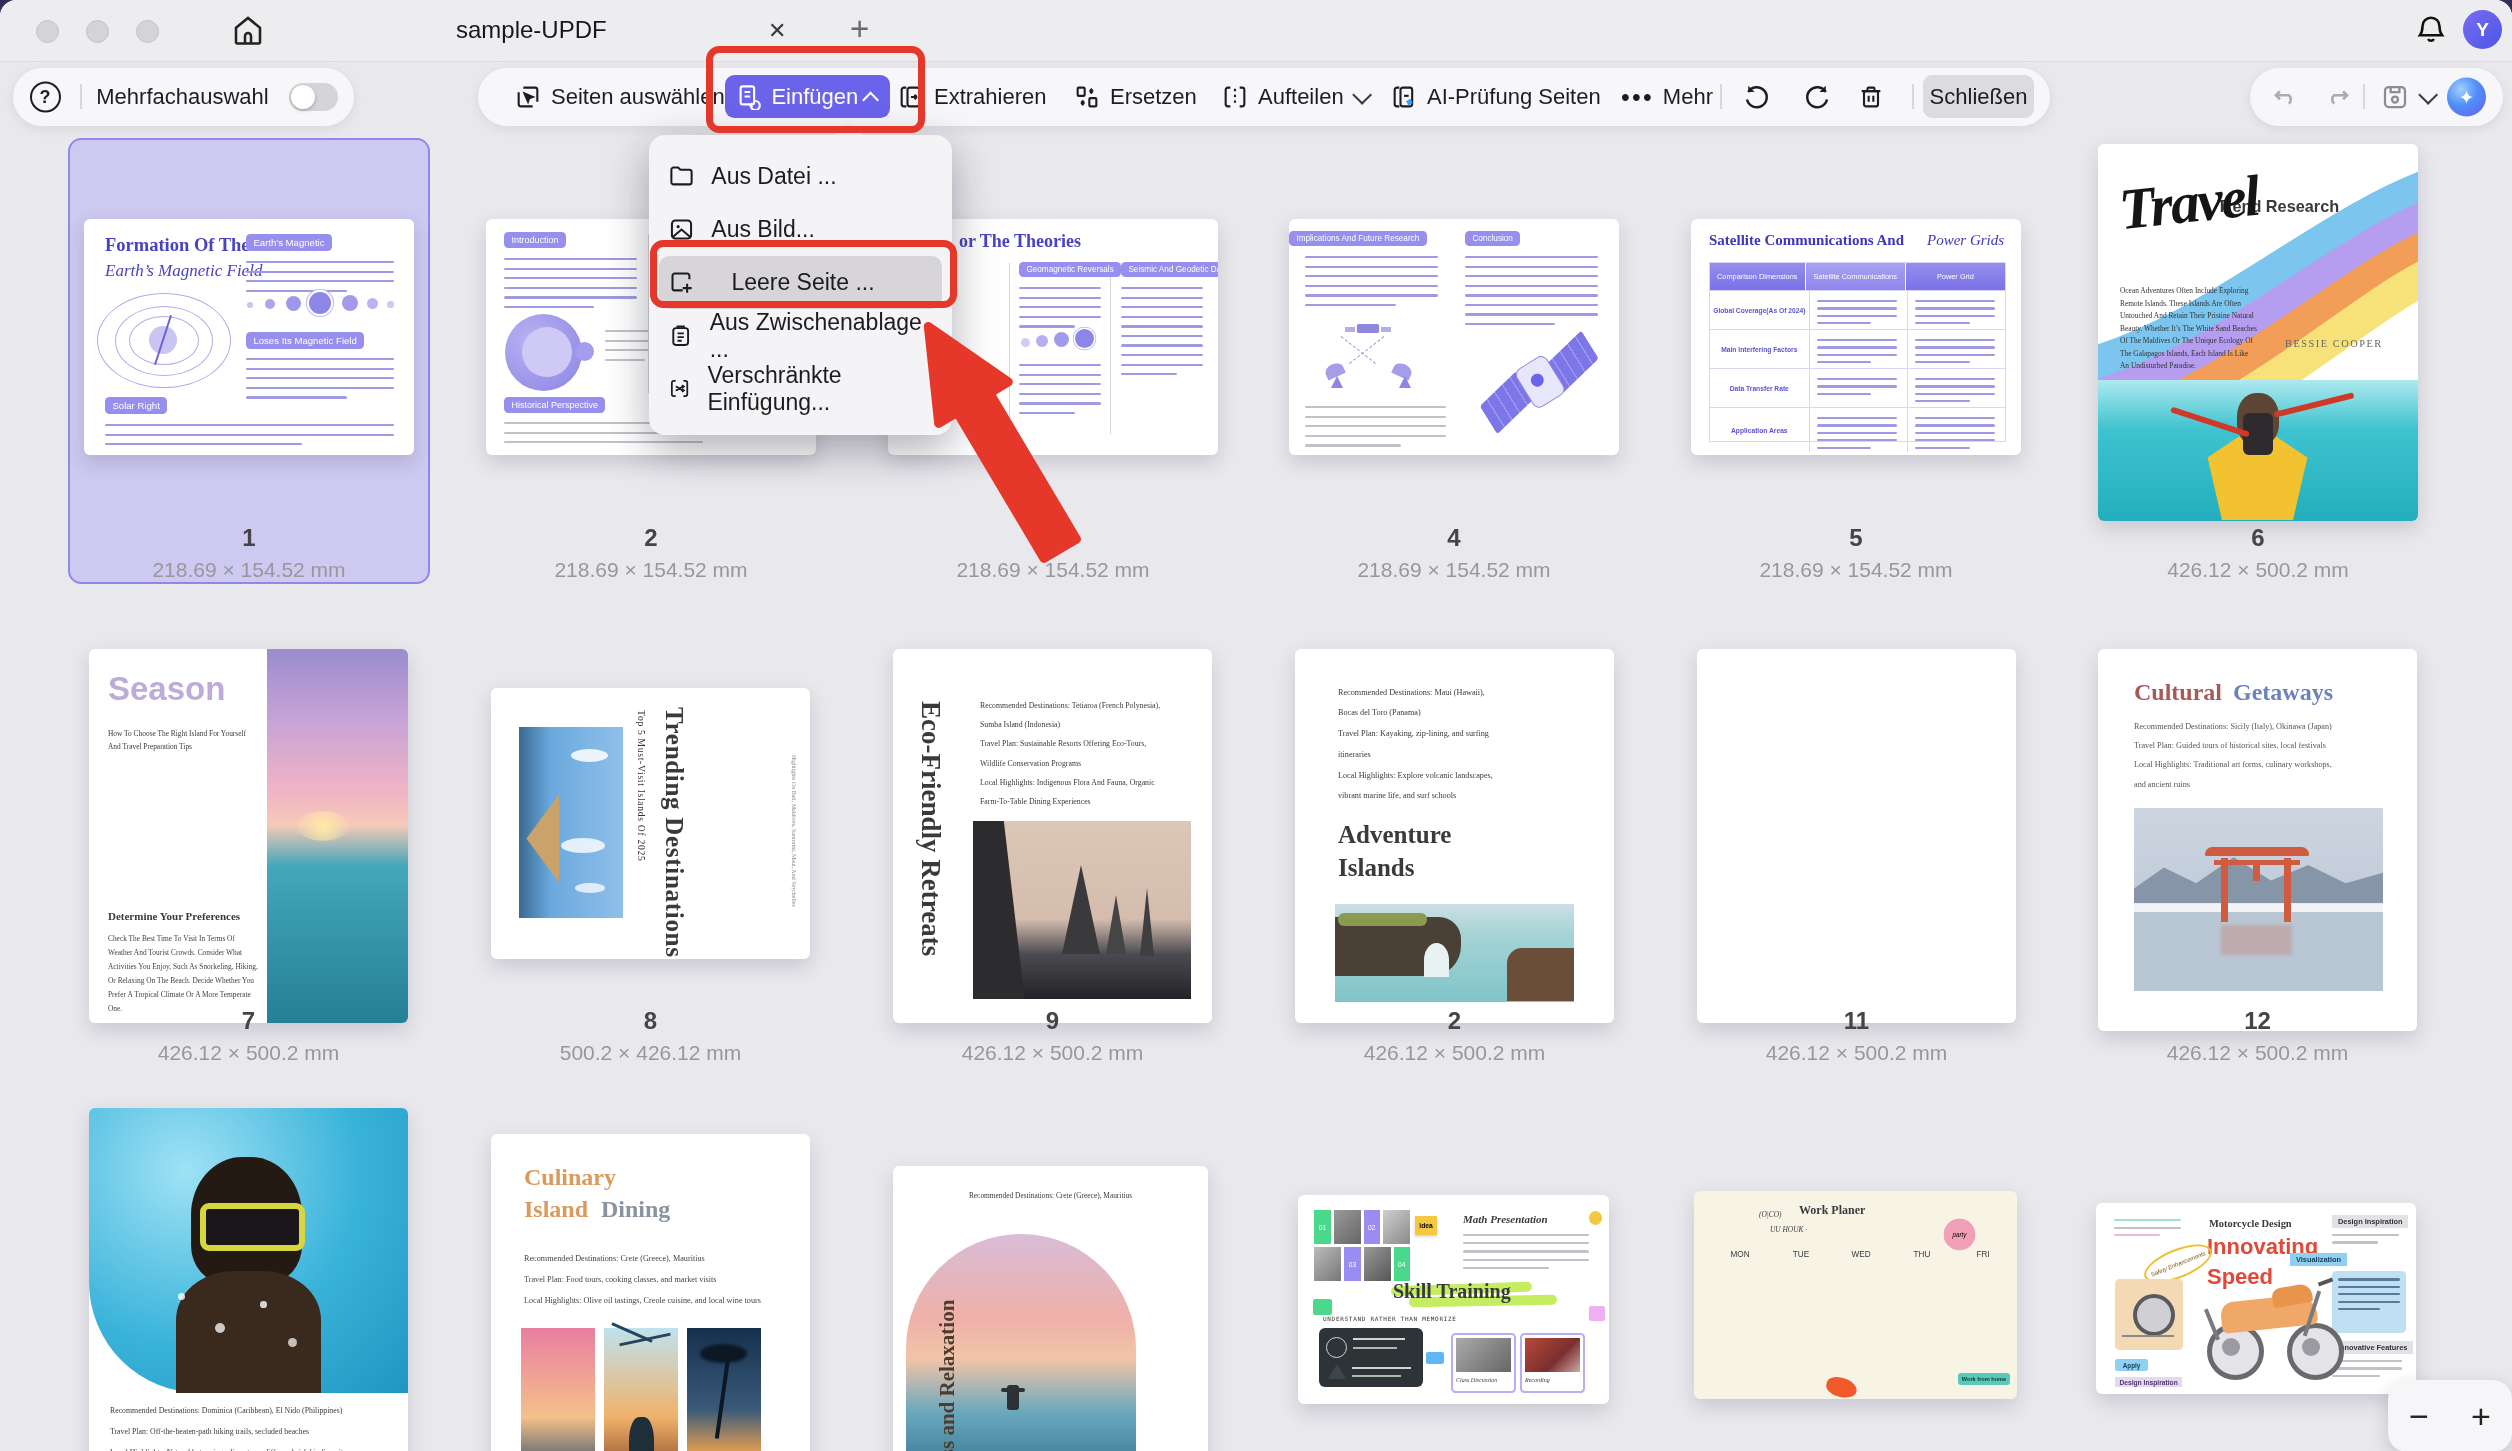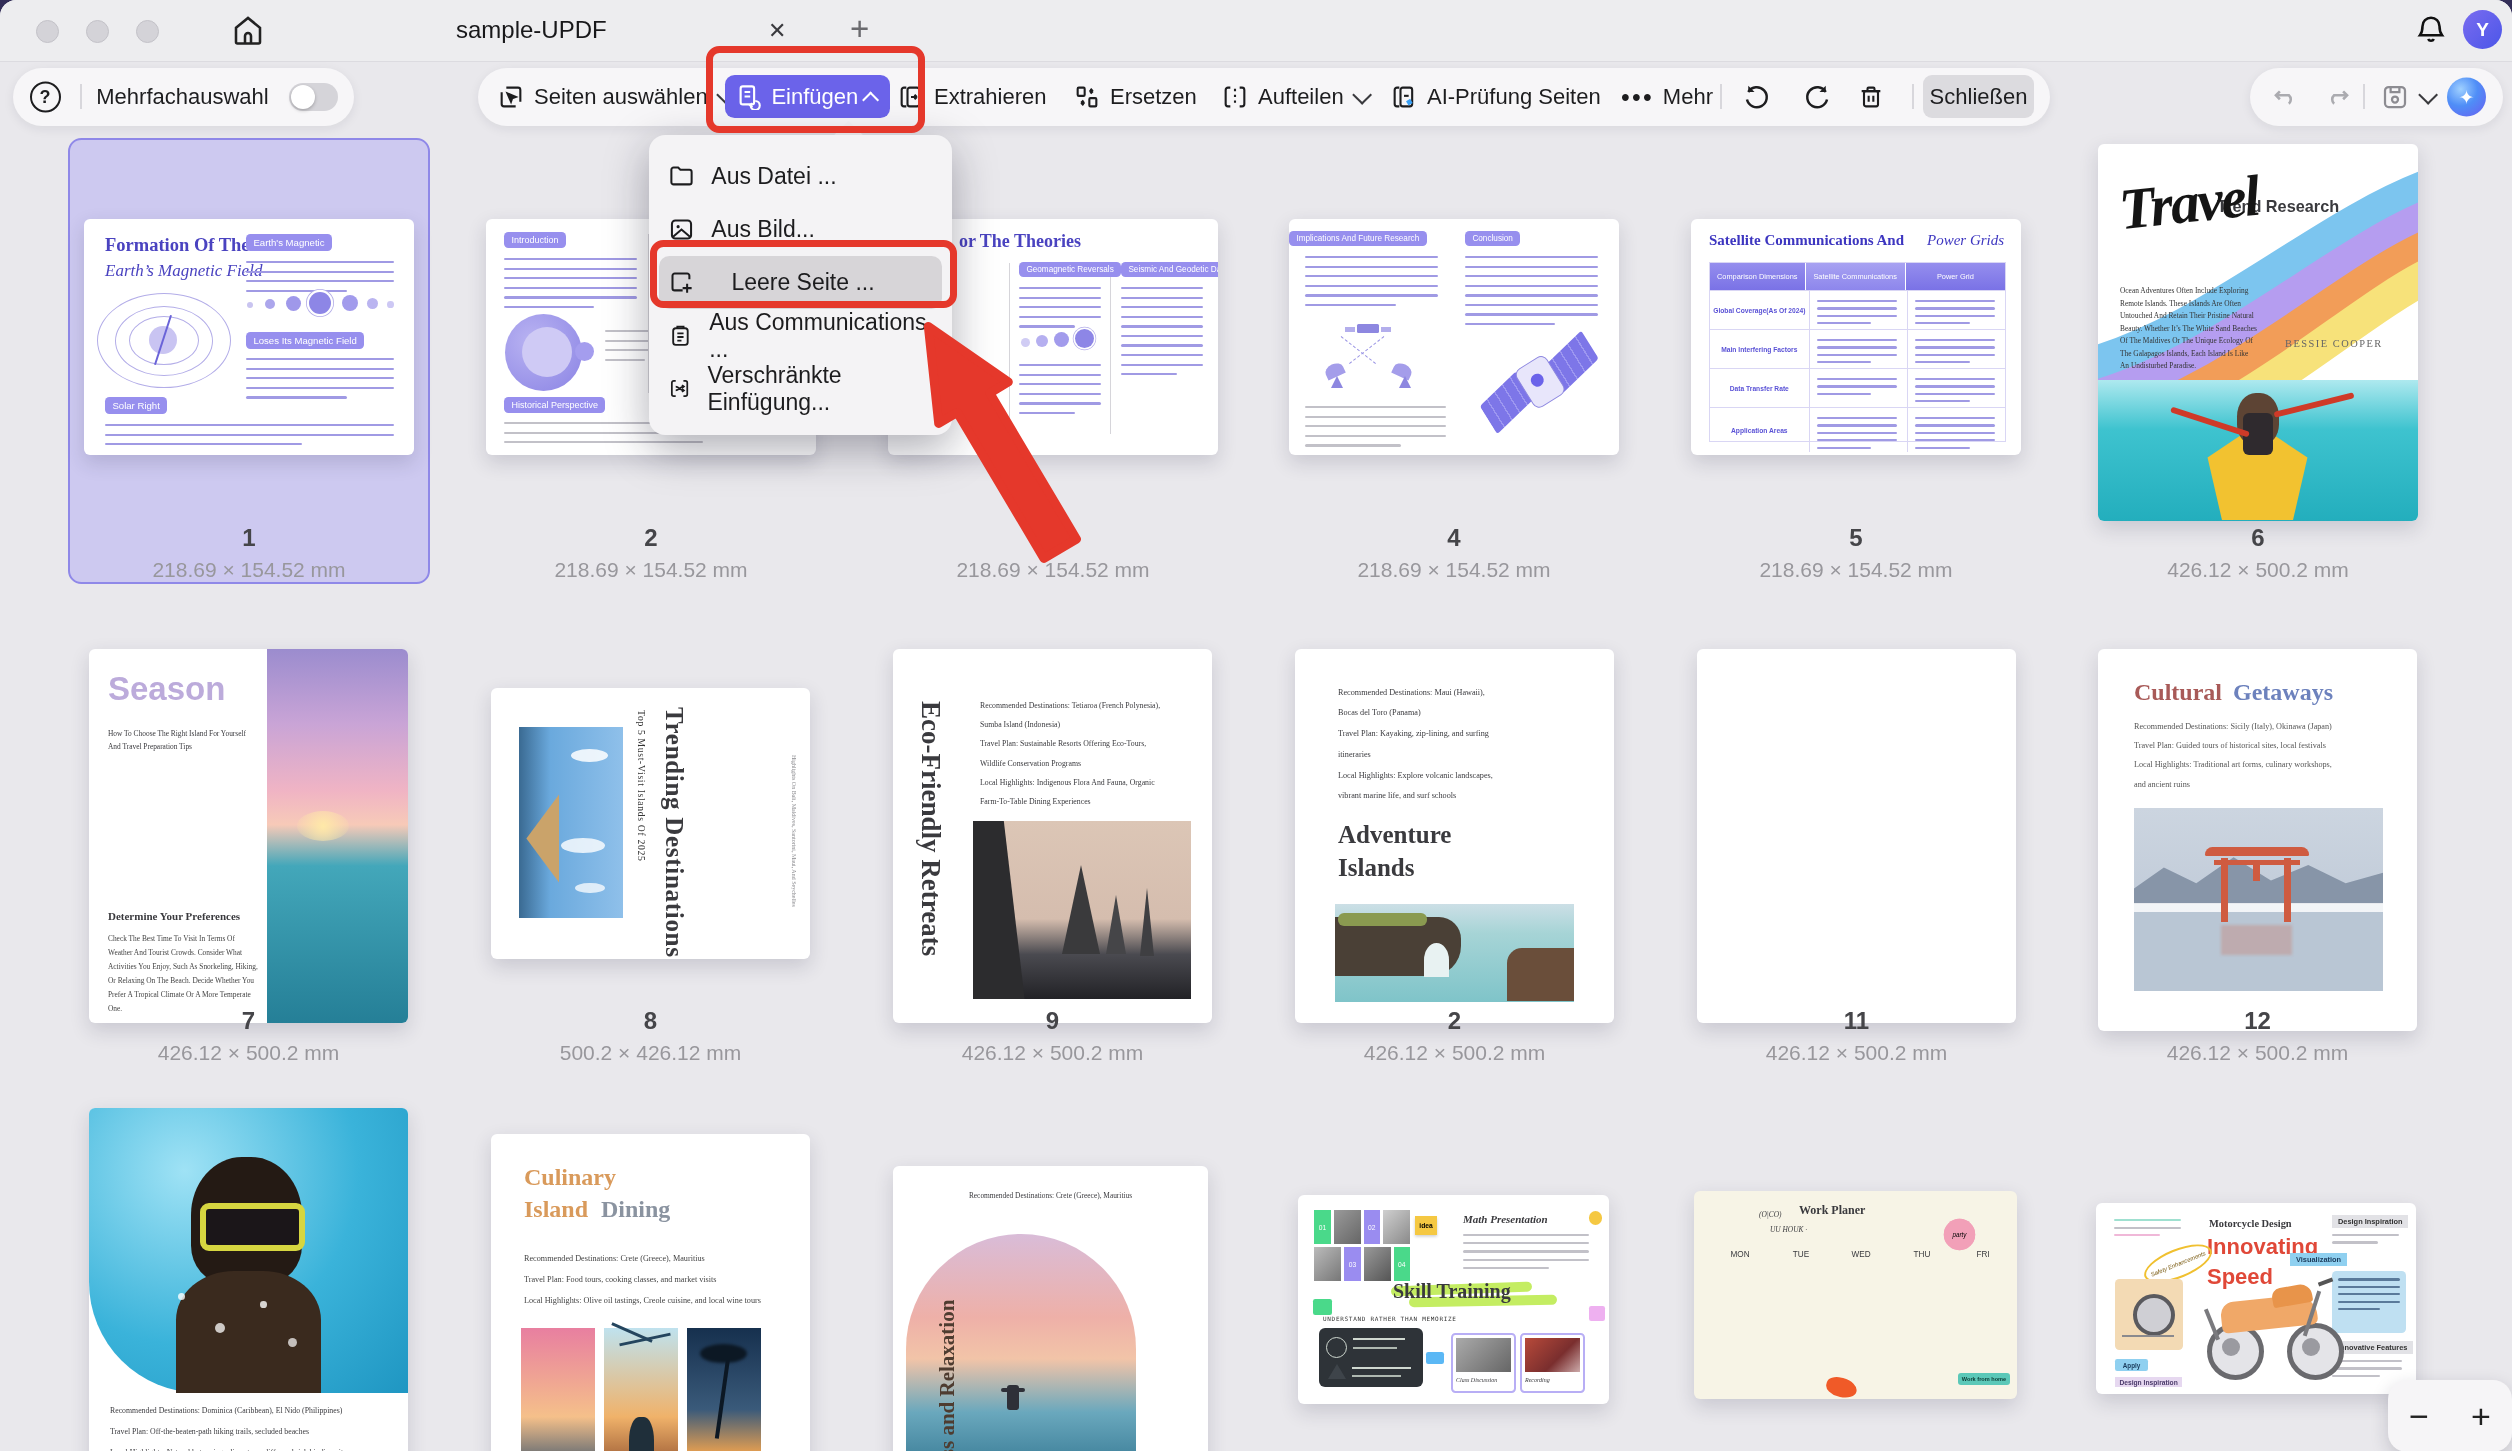--- a/index.html
+++ b/index.html
@@ -83,21 +83,21 @@
     <div class="vdiv" style="left:67px"></div>
     <div class="titem" style="left:83px">Mehrfachauswahl</div>
     <div class="titem" style="left:276px">
       <span class="toggle">
           <span class="knob"></span>
         </span>
     </div>
   </div>
 
   <div class="pill" style="left:478px;width:1572px">
-    <div class="titem" style="left:19px">
+    <div class="titem" style="left:36px">
       <svg width="28" height="28" viewBox="0 0 24 24" fill="none" stroke="#1d1d1f" stroke-width="1.8">
           <path d="M8 4h10a2 2 0 0 1 2 2v10"></path>
           <path d="M4 8v10a2 2 0 0 0 2 2h10"></path>
           <path d="m9 9 7 3-3 1-1 3z" fill="#1d1d1f"></path>
         </svg>
       <span>Seiten auswählen</span>
       <span class="chev"></span>
     </div>
 
     <div id="insertBtn">
@@ -792,21 +792,21 @@
           <path d="M17 13v8M13 17h8"></path>
         </svg>
       <span>Leere Seite ...</span>
     </div>
     <div class="mitem">
       <svg width="27" height="27" viewBox="0 0 24 24" fill="none" stroke="#1c1c1e" stroke-width="1.8">
           <rect x="5" y="5" width="14" height="16" rx="2.5"></rect>
           <path d="M9 5V3.5h6V5"></path>
           <path d="M9 10h6M9 13.5h6M9 17h4"></path>
         </svg>
-      <span>Aus Communications ...</span>
+      <span>Aus Zwischenablage ...</span>
     </div>
     <div class="mitem">
       <svg width="27" height="27" viewBox="0 0 24 24" fill="none" stroke="#1c1c1e" stroke-width="1.8">
           <path d="M16 4h2a2 2 0 0 1 2 2v12a2 2 0 0 1-2 2h-2"></path>
           <path d="M8 4H6a2 2 0 0 0-2 2v12a2 2 0 0 0 2 2h2"></path>
           <path d="M8 10c3 0 5 4 8 4m0-4c-3 0-5 4-8 4"></path>
           <path d="m14.5 8.5 2 1.5-2 1.5m0 1  2 1.5-2 1.5"></path>
         </svg>
       <span>Verschränkte Einfügung...</span>
     </div>

